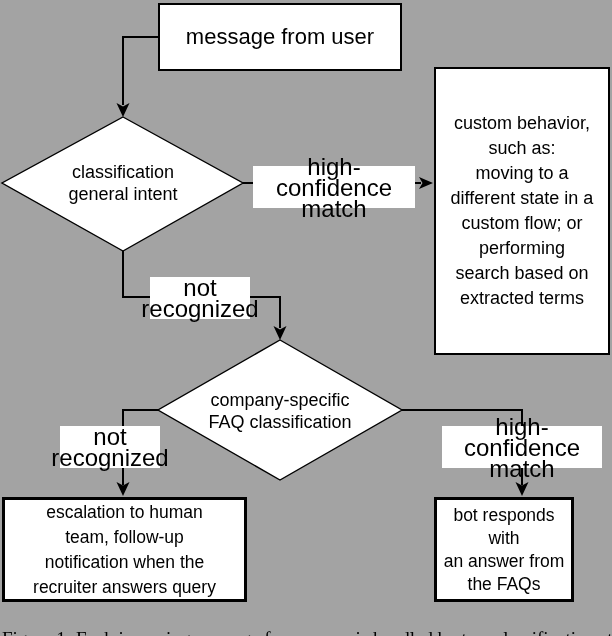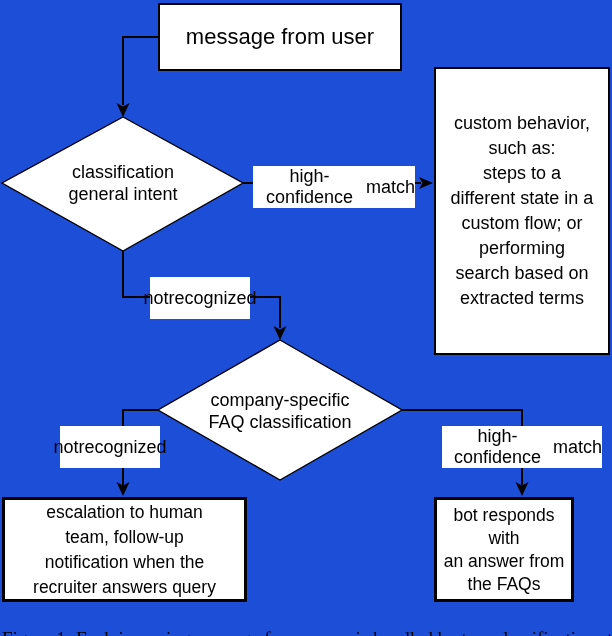--- a/index.html
+++ b/index.html
@@ -1,21 +1,21 @@
 <!DOCTYPE html>
 <html><head>
 <meta charset="utf-8">
 <style>
   html, body { margin: 0; padding: 0; background: #ffffff; }
   #stage {
     position: relative;
     width: 612px;
     height: 636px;
     overflow: hidden;
-    background: #1d4ed8;
+    background: #a3a3a3;
     font-family: "Liberation Sans", "DejaVu Sans", sans-serif;
     color: #000000;
   }
   #wires { position: absolute; left: 0; top: 0; z-index: 0; }
   .box {
     position: absolute;
     z-index: 1;
     background: #ffffff;
     border: 2px solid #000000;
     display: flex;
@@ -35,25 +35,25 @@
     justify-content: center;
     text-align: center;
     font-size: 18px;
     line-height: 22px;
   }
   .elabel {
     position: absolute;
     z-index: 2;
     background: #ffffff;
     display: flex;
-    flex-direction: row;
+    flex-direction: column;
     align-items: center;
     justify-content: center;
     text-align: center;
-    font-size: 18px;
+    font-size: 24px;
     line-height: 21px;
   }
   #node-top        { left: 158px; top: 3px;   width: 244px; height: 68px;  font-size: 22px; }
   #node-custom     { left: 434px; top: 67px;  width: 176px; height: 288px; font-size: 18px; line-height: 25px; }
   #node-escalation { left: 2px;   top: 497px; width: 245px; height: 105px; font-size: 17.5px; line-height: 25px; }
   #node-bot        { left: 434px; top: 497px; width: 140px; height: 105px; font-size: 17.5px; line-height: 23px; }
   #dtext-intent    { left: 27px;  top: 160px; width: 192px; height: 46px; }
   #dtext-faq       { left: 180px; top: 388px; width: 200px; height: 46px; }
   #elabel-hc1      { left: 253px; top: 166px; width: 162px; height: 42px; }
   #elabel-nr1      { left: 150px; top: 277px; width: 100px; height: 42px; }
@@ -99,21 +99,21 @@
     <path d="M522,496 L515.5,482 L522,485.5 L528.5,482 Z" fill="#000000" stroke="none"></path>
   </svg>
 
   <div class="box" id="node-top">
     <div>message from user</div>
   </div>
 
   <div class="box" id="node-custom">
     <div>custom behavior,</div>
     <div>such as:</div>
-    <div>steps to a</div>
+    <div>moving to a</div>
     <div>different state in a</div>
     <div>custom flow; or</div>
     <div>performing</div>
     <div>search based on</div>
     <div>extracted terms</div>
   </div>
 
   <div class="box thick" id="node-escalation">
     <div>escalation to human</div>
     <div>team, follow-up</div>

